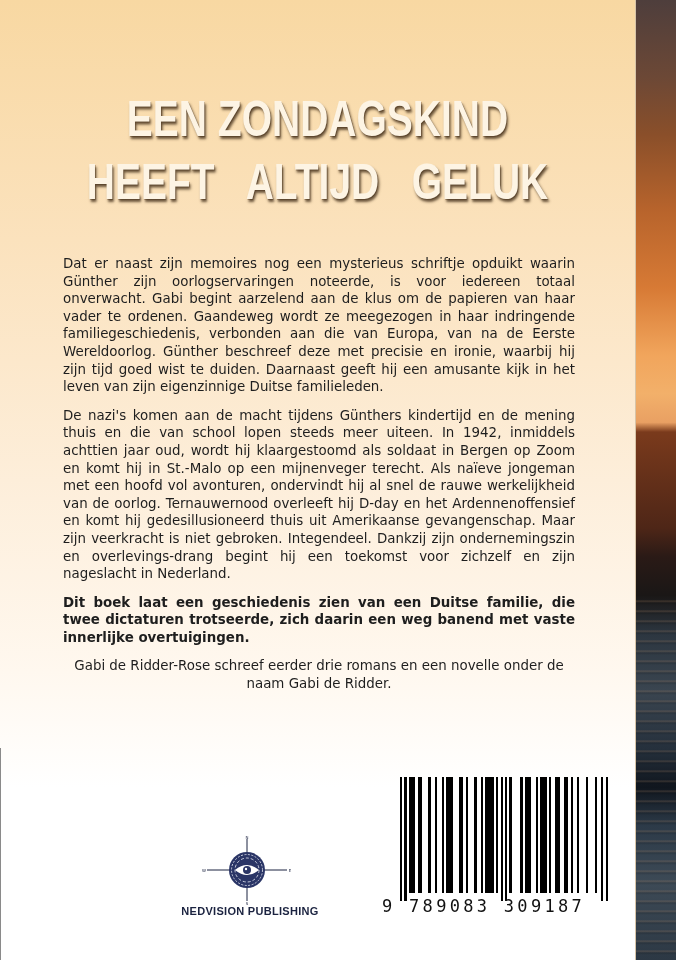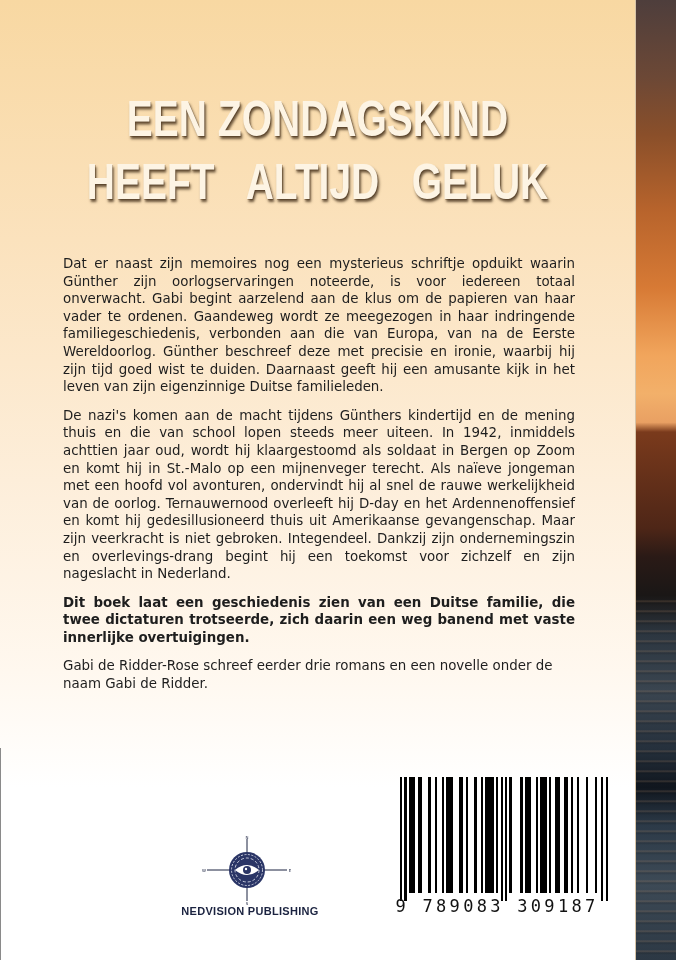--- a/index.html
+++ b/index.html
@@ -38,40 +38,40 @@
   }
   .title .line { display: block; font-size: 50px; line-height: 63px; white-space: pre; }
   .body-text {
     position: absolute; left: 63px; top: 255px; width: 512px;
     font-size: 13.4px; line-height: 17.6px; color: #1e1e1e;
     text-align: justify;
   }
   .body-text p { margin: 0 0 11px 0; }
   .body-text p.quote { font-style: italic; text-align: left; }
   .body-text p.bold { font-weight: 700; }
-  .body-text p.plain { text-align: left; }
+  .body-text p.plain { text-align: center; }
   .logo {
     position: absolute; left: 192px; top: 835px; width: 110px; height: 70px;
   }
   .publisher {
     position: absolute; left: 150px; top: 905px; width: 200px; text-align: center;
     font-family: "Liberation Sans", sans-serif; font-weight: 700; font-size: 11px;
     color: #1b2340; letter-spacing: 0.3px;
   }
   .barcode {
     position: absolute; left: 400px; top: 777px; width: 208px; height: 124px;
     display: flex; align-items: flex-start;
   }
   .barcode .bar { height: 124px; background: #000; flex-shrink: 0; }
   .barcode .bar.short { height: 116px; }
   .barcode .gap { height: 124px; flex-shrink: 0; }
   .isbn {
     position: absolute; left: 382px; top: 896px; width: 230px;
     font-family: "DejaVu Sans Mono", monospace; font-size: 17px; color: #111;
-    letter-spacing: 3.3px; white-space: pre; text-align: center;
+    letter-spacing: 3.3px; white-space: pre;
   }
 </style>
 </head>
 <body>
 
 <div class="cover"></div>
 <div class="left-edge"></div>
 
 <div class="spine">
   <div class="water"></div>

